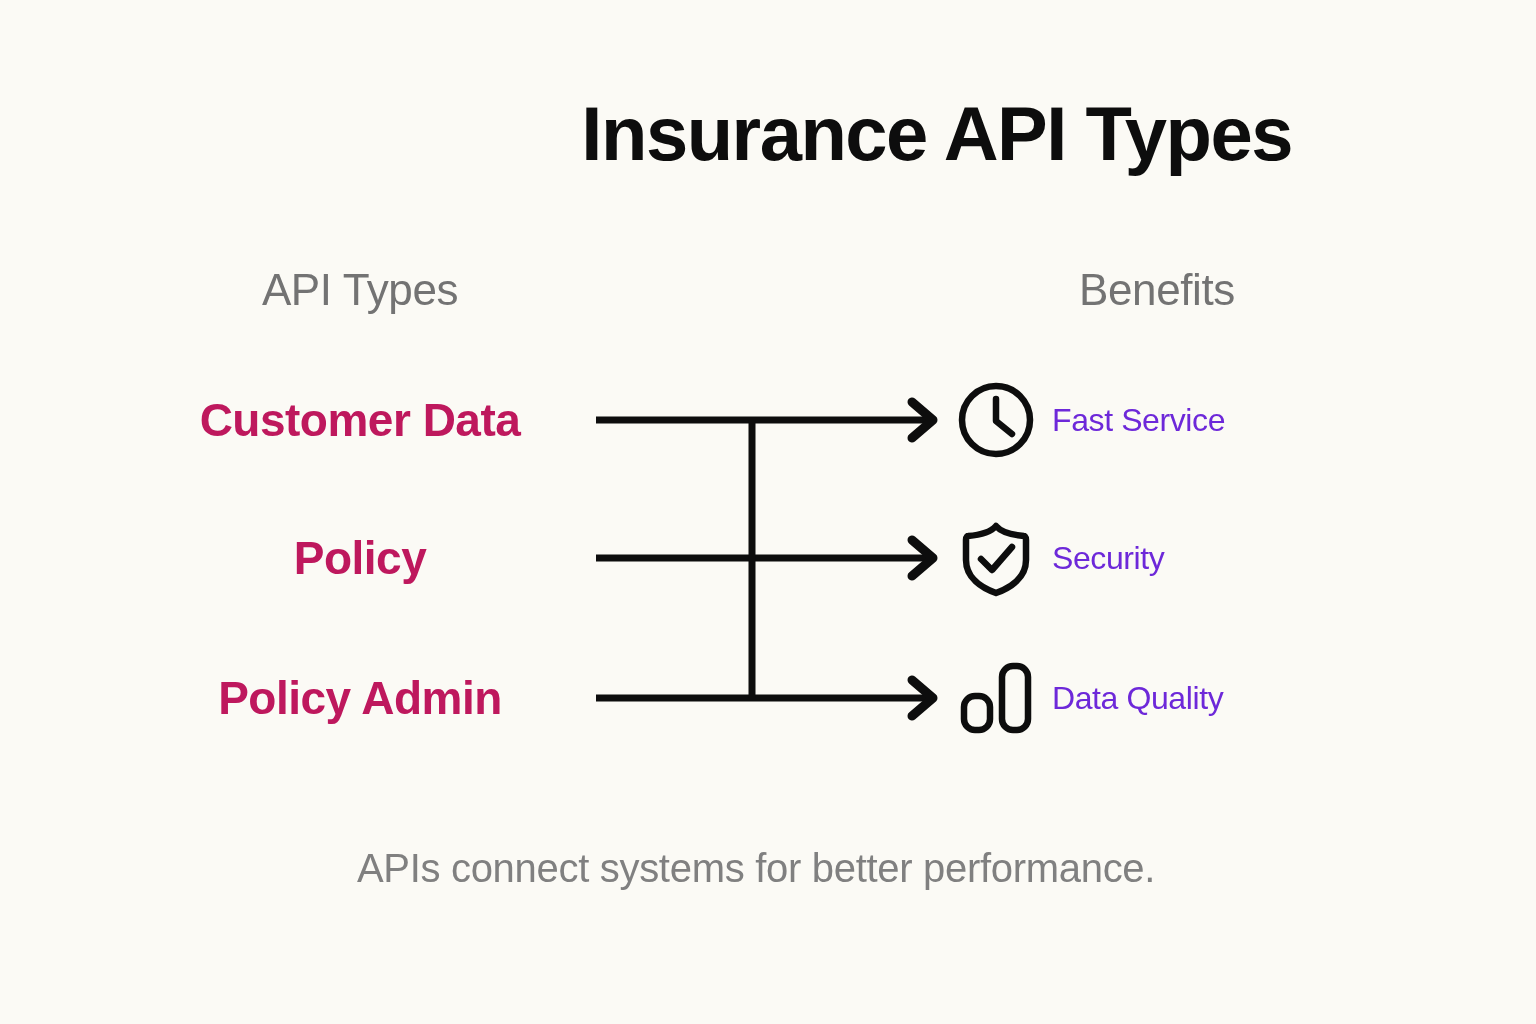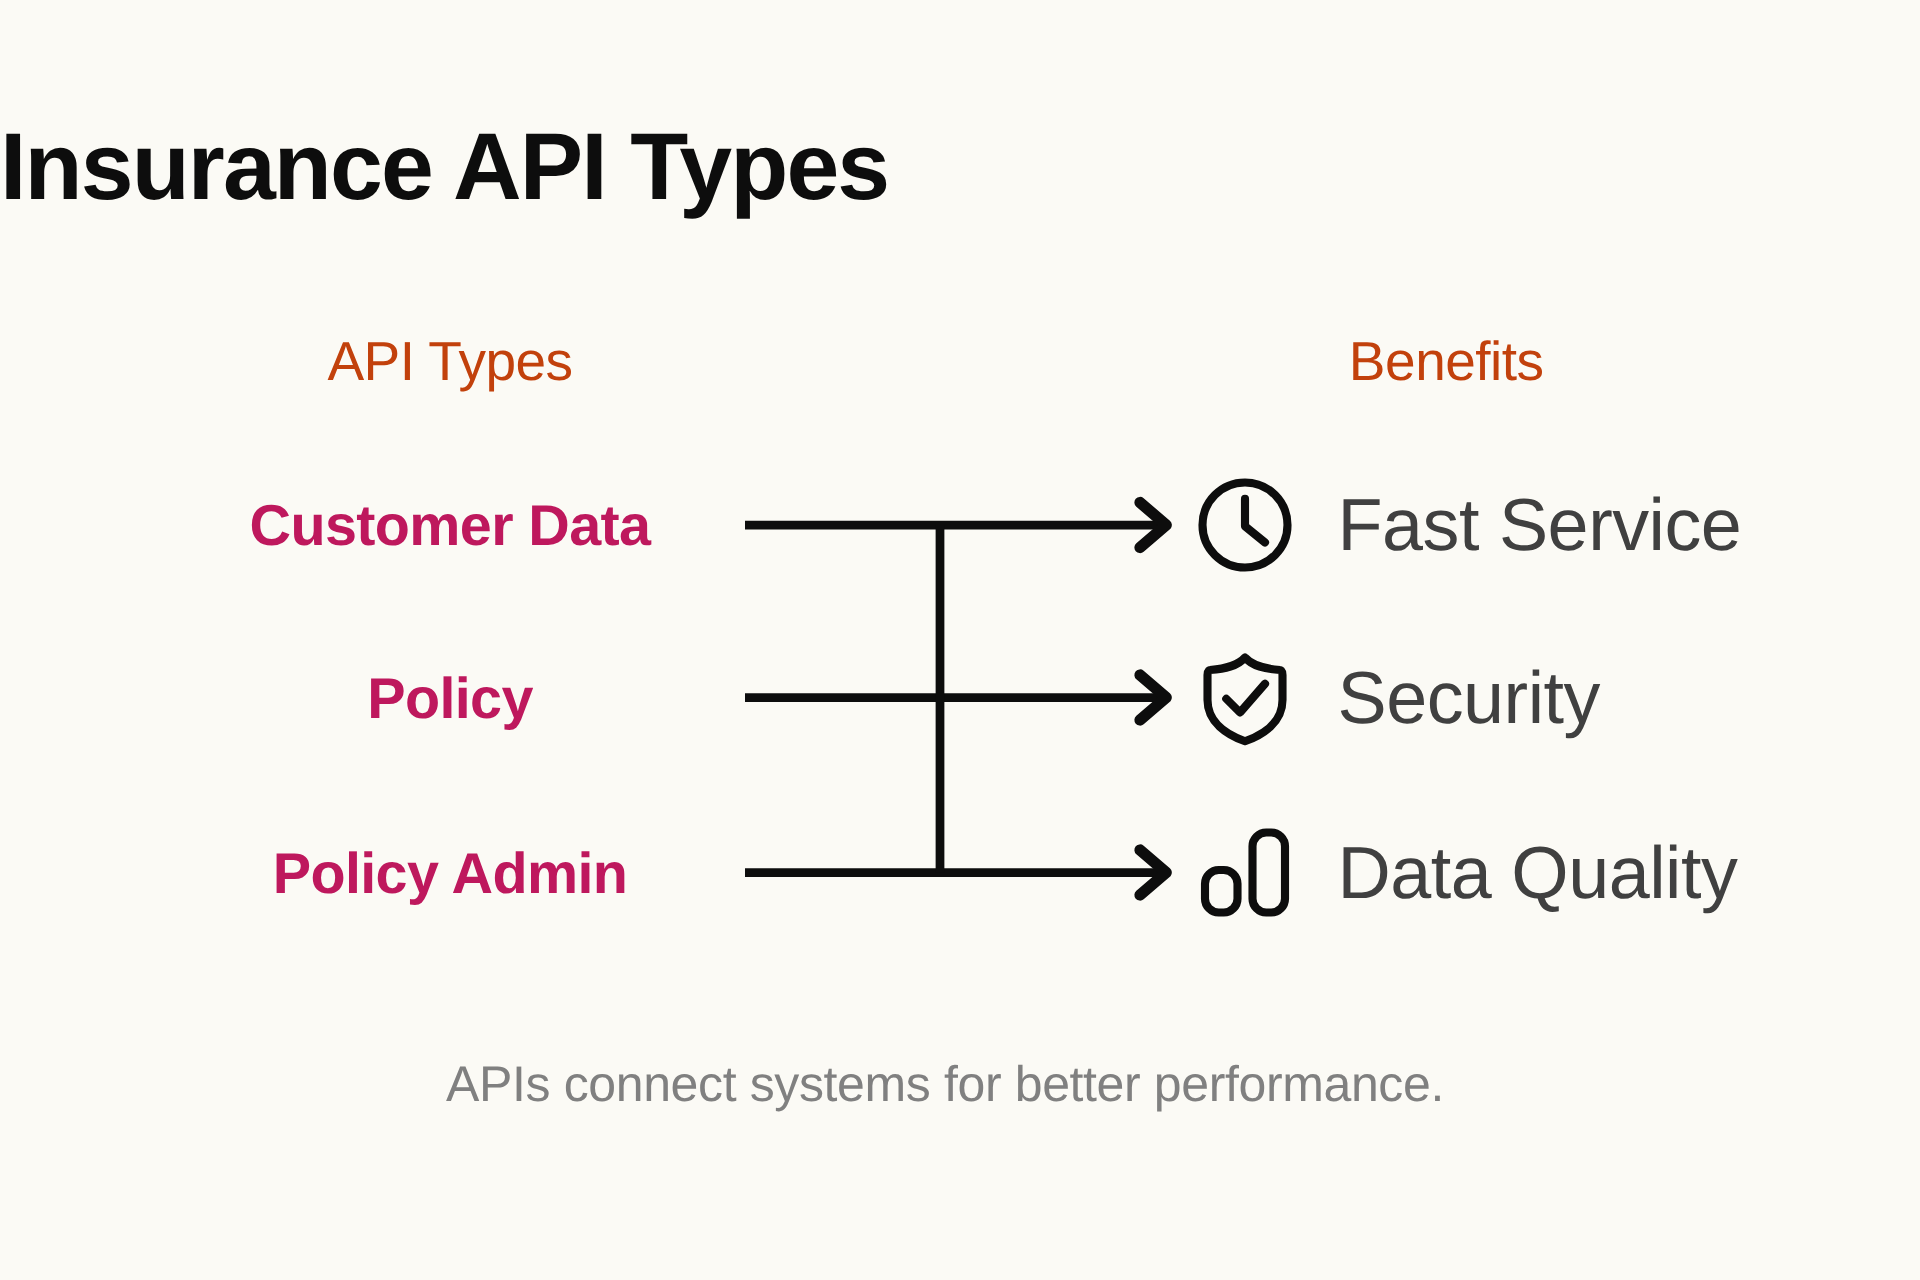--- a/index.html
+++ b/index.html
@@ -19,35 +19,35 @@
     height: 1024px;
     background: #FBFAF5;
   }
 
   
   .title {
     position: absolute;
     left: 0;
     top: 96px;
     width: 1292px;
-    text-align: left;
+    text-align: right;
     font-size: 76px;
     font-weight: 700;
     letter-spacing: -1.5px;
     color: #0D0D0D;
     line-height: 1.0;
     white-space: nowrap;
   }
 
   
   .col-header {
     position: absolute;
     font-size: 44px;
     font-weight: 400;
-    color: #c2410c;
+    color: #737373;
     line-height: 1.0;
     white-space: nowrap;
     letter-spacing: -0.4px;
   }
   .col-header.left {
     left: 120px;
     top: 268px;
     width: 480px;
     text-align: center;
   }
@@ -82,24 +82,24 @@
     transform: translateY(-50%);
     white-space: nowrap;
   }
   .right-icon {
     width: 80px;
     height: 80px;
     flex: 0 0 80px;
     display: block;
   }
   .right-label {
-    margin-left: 34px;
-    font-size: 59px;
+    margin-left: 16px;
+    font-size: 32px;
     font-weight: 400;
-    color: #404040;
+    color: #6d28d9;
     line-height: 1.0;
     letter-spacing: -0.4px;
   }
 
   
   .connectors {
     position: absolute;
     left: 0;
     top: 0;
     width: 1536px;

